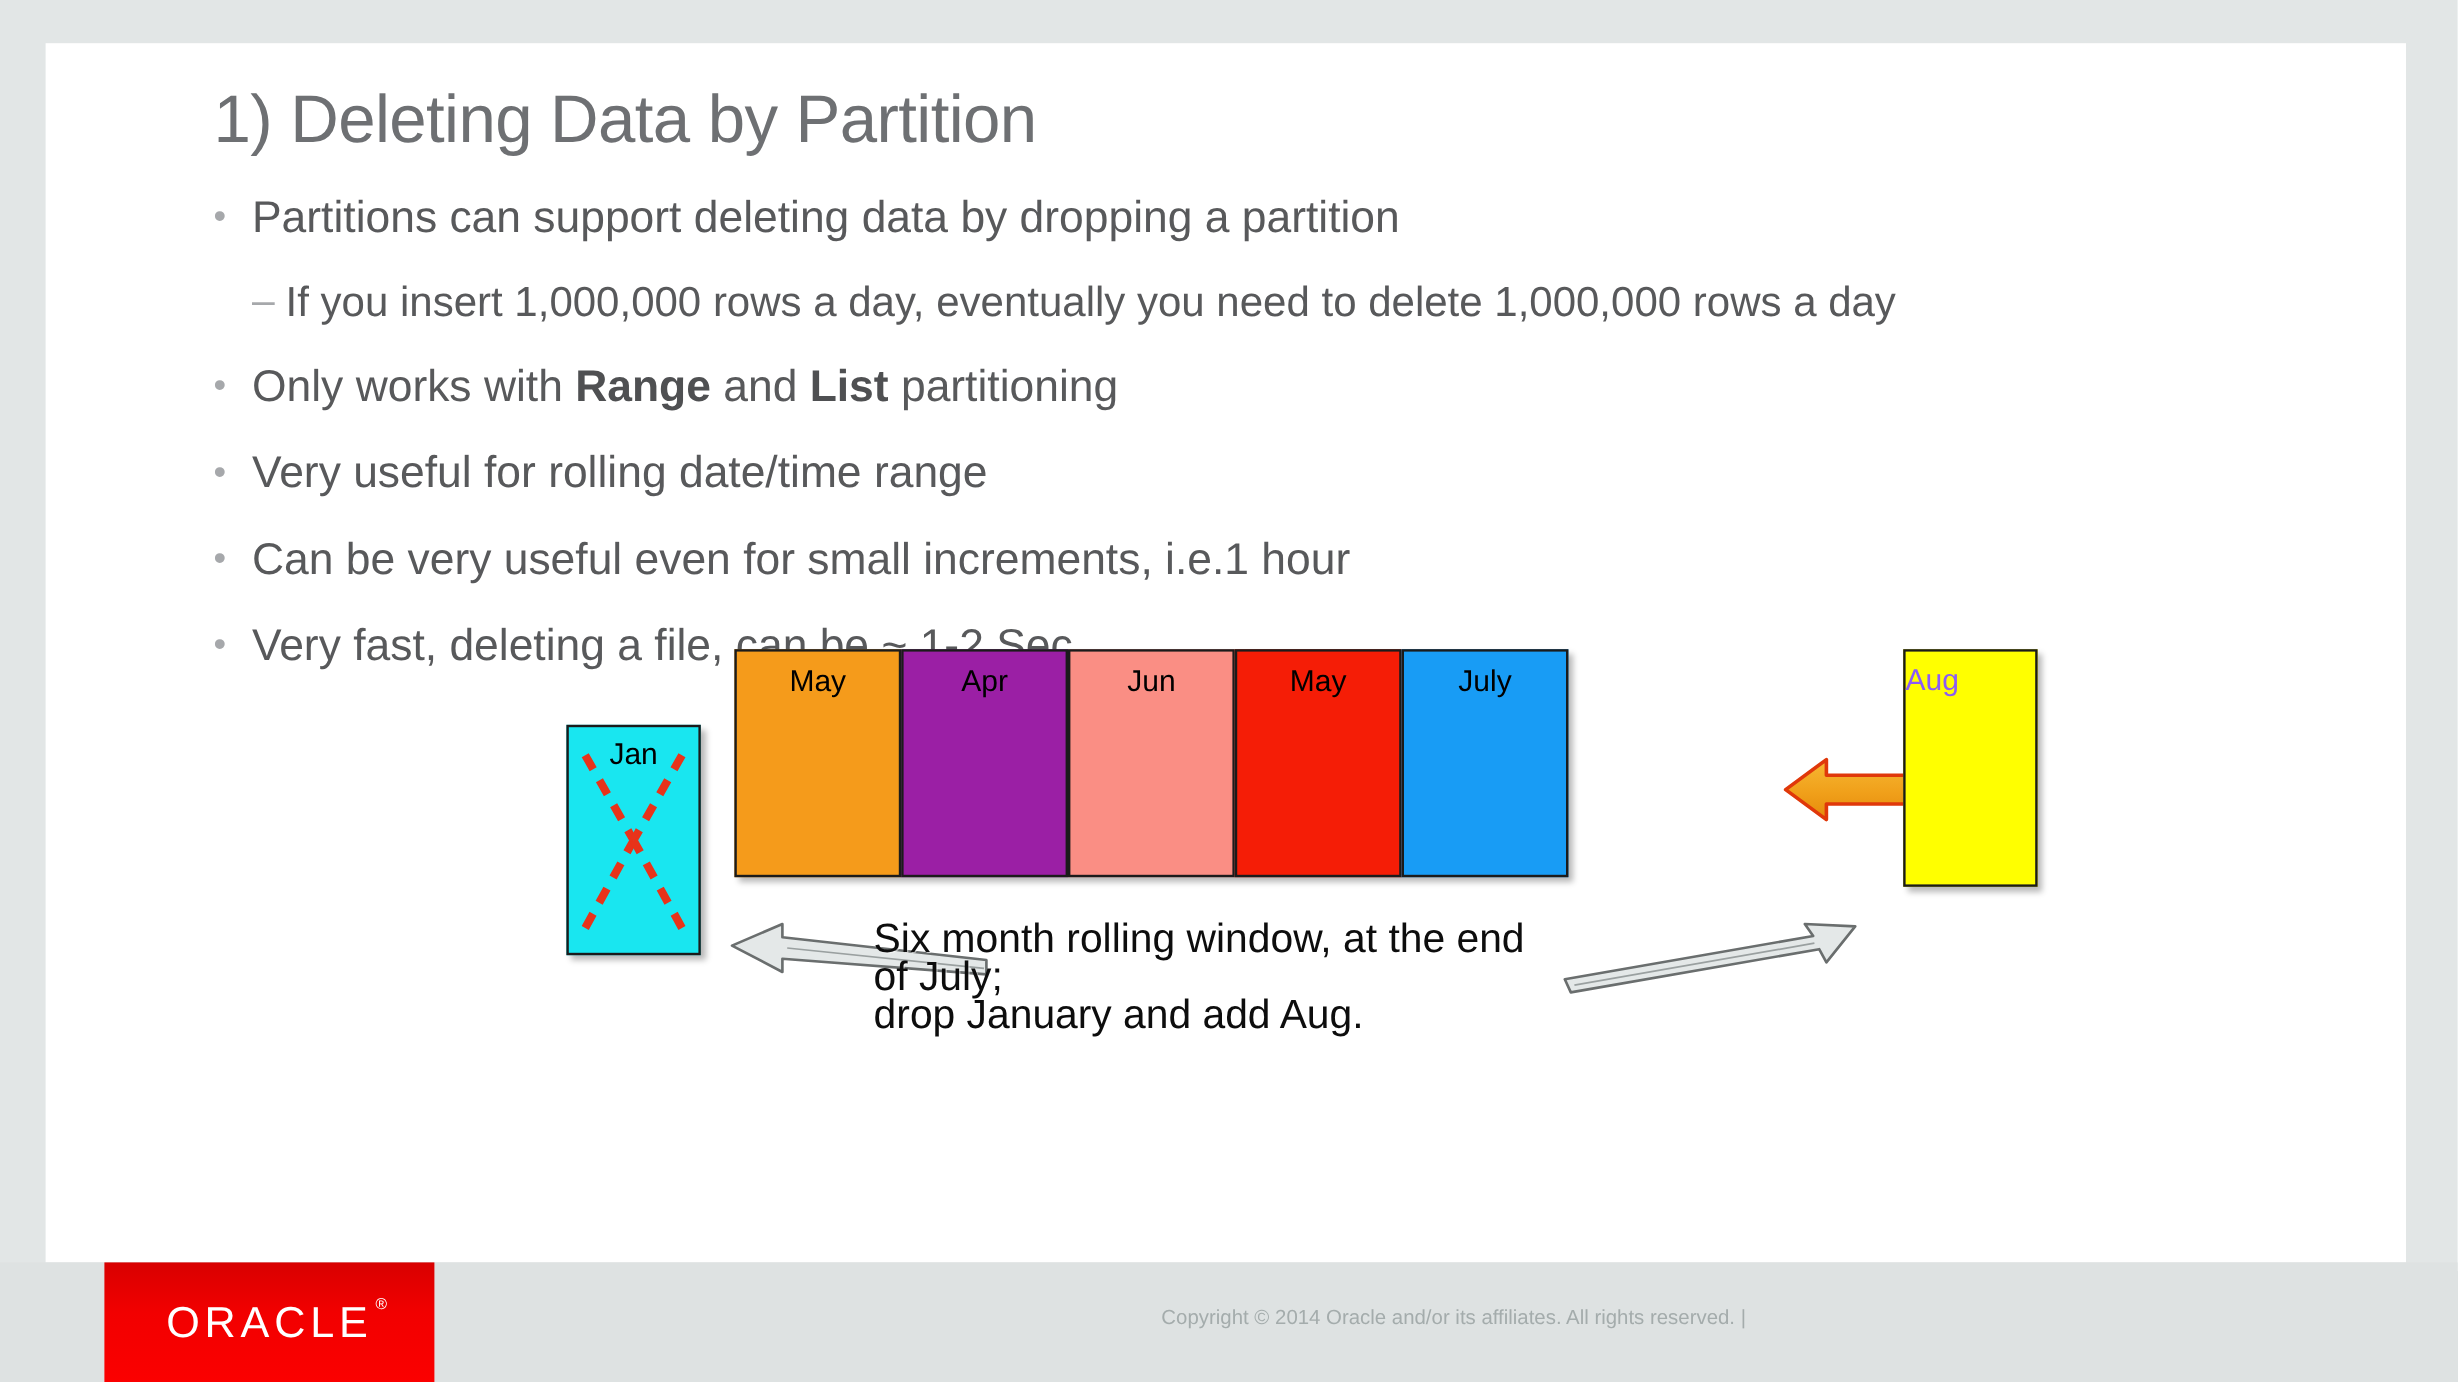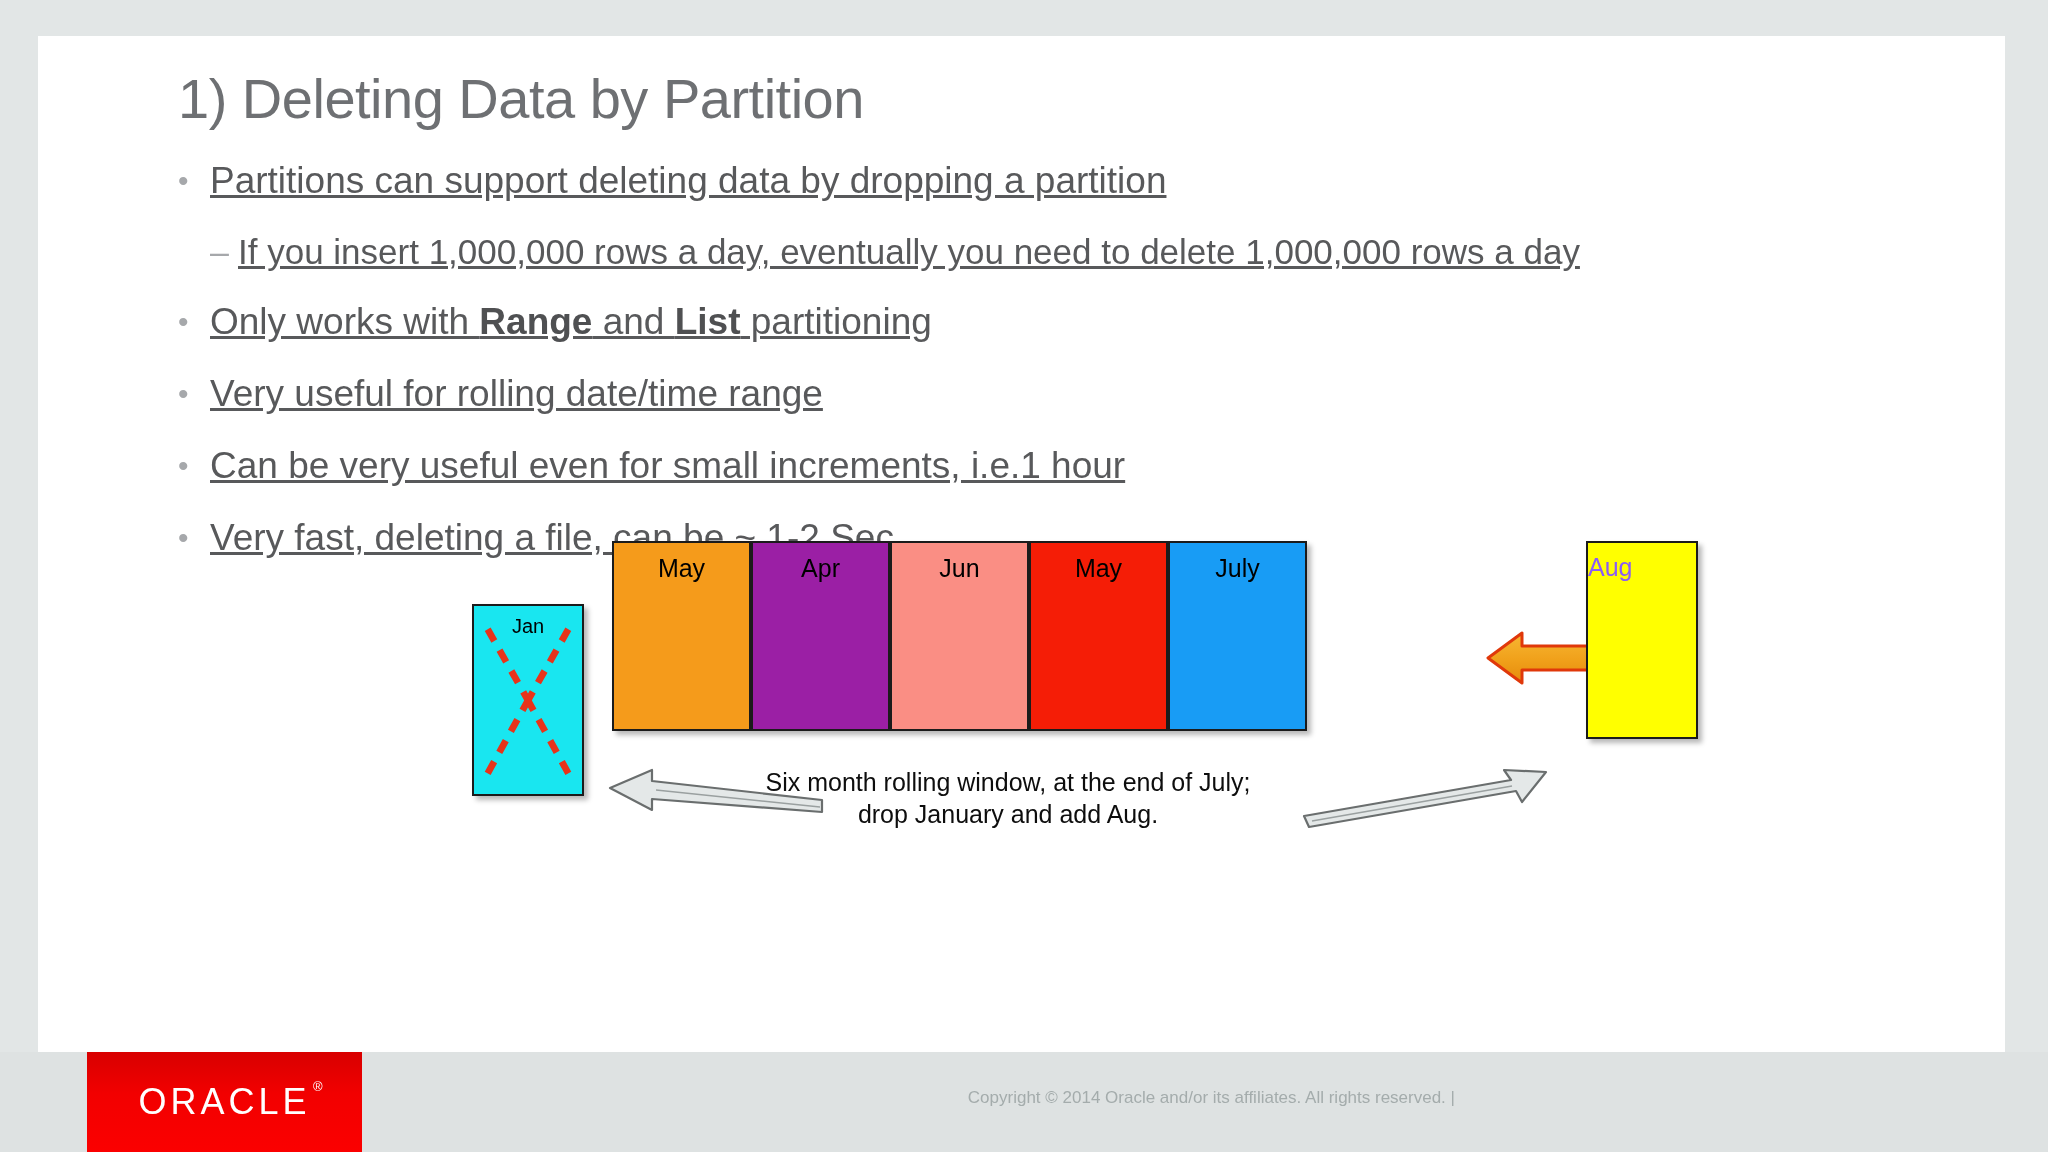--- a/index.html
+++ b/index.html
@@ -69,21 +69,20 @@
     font-size: 30px;
     line-height: 50px;
   }
   .lvl2 .bullet-mark {
     font-size: 34px;
     line-height: 47px;
     width: 28px;
   }
   .bullet-text {
     flex: 1 1 auto;
-    text-decoration: underline;
   }
   .bullet-text b {
     font-weight: 700;
     color: #4f5052;
   }
 
   
   #diagram {
     position: absolute;
     left: 0px;
@@ -127,21 +126,21 @@
     background: #19e6f0;
     border: 2px solid #1b1b1b;
     box-sizing: border-box;
     box-shadow: 4px 4px 5px rgba(0,0,0,0.28);
   }
   .jan-box .mlabel {
     position: absolute;
     top: 9px;
     left: 0; right: 0;
     text-align: center;
-    font-size: 20px;
+    font-size: 25px;
     color: #000;
   }
   .jan-x {
     position: absolute;
     left: 6px; top: 6px; right: 6px; bottom: 6px;
   }
 
   .aug-box {
     position: absolute;
     left: 1548px;
@@ -168,22 +167,22 @@
     top: 111px;
     width: 104px;
     height: 62px;
   }
 
   .caption {
     position: absolute;
     left: 690px;
     top: 250px;
     width: 560px;
-    text-align: center;
-    font-size: 25px;
+    text-align: left;
+    font-size: 34px;
     line-height: 32px;
     color: #0d0d0d;
     font-weight: 500;
     text-shadow: 1px 1px 0 rgba(255,255,255,0.5);
   }
 
   .gray-arrow-left {
     position: absolute;
     left: 568px;
     top: 252px;

